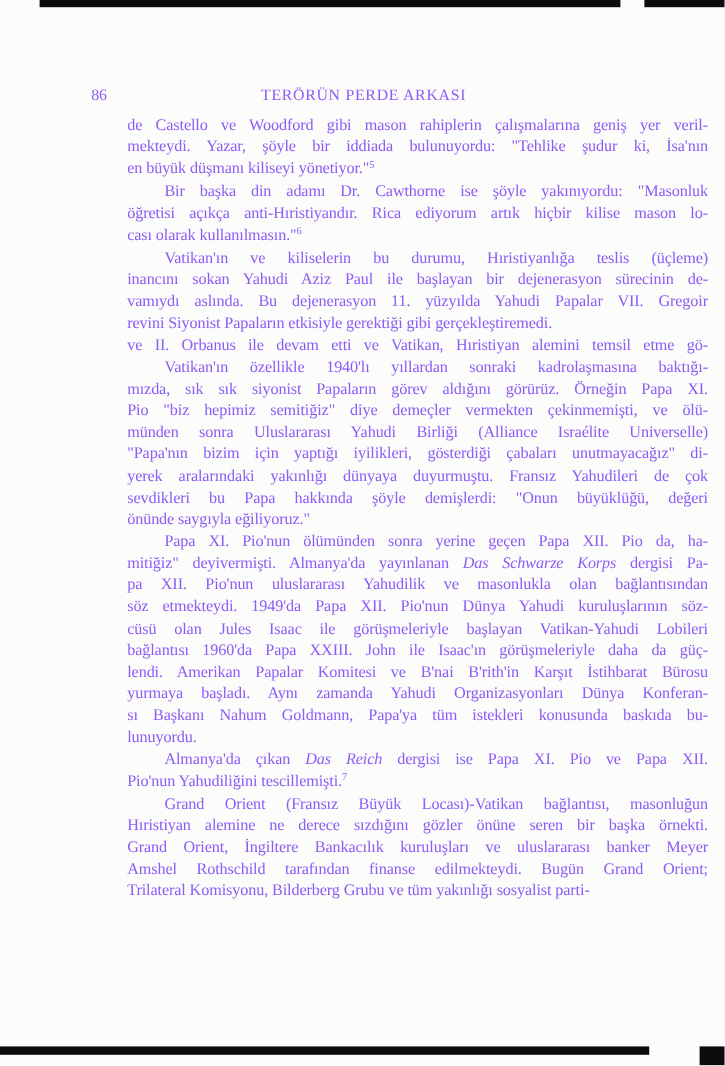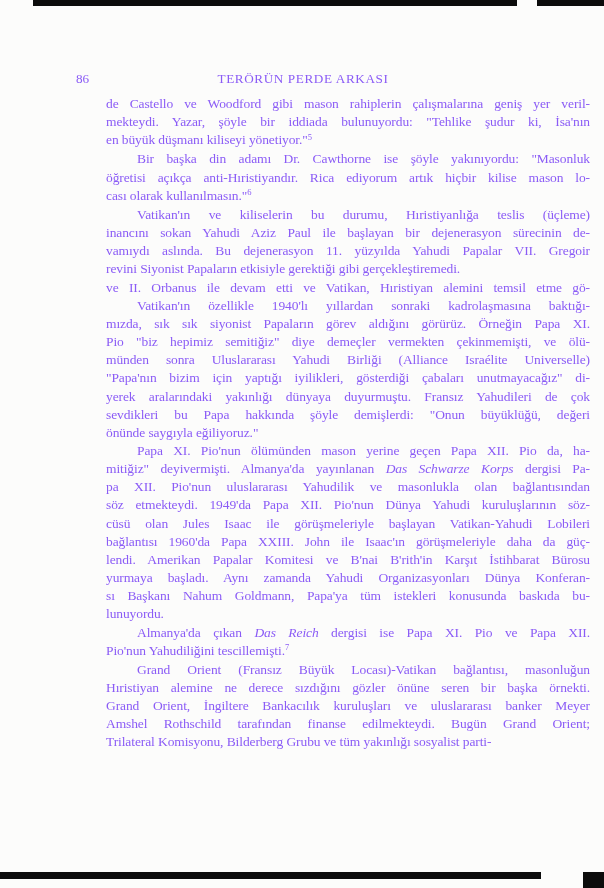--- a/index.html
+++ b/index.html
@@ -94,21 +94,21 @@
       <div class="line last"><span>revini Siyonist Papaların etkisiyle gerektiği gibi gerçekleştiremedi.</span></div>
       <div class="line"><span>ve II. Orbanus ile devam etti ve Vatikan, Hıristiyan alemini temsil etme gö-</span></div>
       <div class="line indent"><span>Vatikan'ın özellikle 1940'lı yıllardan sonraki kadrolaşmasına baktığı-</span></div>
       <div class="line"><span>mızda, sık sık siyonist Papaların görev aldığını görürüz. Örneğin Papa XI.</span></div>
       <div class="line"><span>Pio "biz hepimiz semitiğiz" diye demeçler vermekten çekinmemişti, ve ölü-</span></div>
       <div class="line"><span>münden sonra Uluslararası Yahudi Birliği (Alliance Israélite Universelle)</span></div>
       <div class="line"><span>"Papa'nın bizim için yaptığı iyilikleri, gösterdiği çabaları unutmayacağız" di-</span></div>
       <div class="line"><span>yerek aralarındaki yakınlığı dünyaya duyurmuştu. Fransız Yahudileri de çok</span></div>
       <div class="line"><span>sevdikleri bu Papa hakkında şöyle demişlerdi: "Onun büyüklüğü, değeri</span></div>
       <div class="line last"><span>önünde saygıyla eğiliyoruz."</span></div>
-      <div class="line indent"><span>Papa XI. Pio'nun ölümünden mason yerine geçen Papa XII. Pio da, ha-</span></div>
+      <div class="line indent"><span>Papa XI. Pio'nun ölümünden sonra yerine geçen Papa XII. Pio da, ha-</span></div>
       <div class="line"><span>mitiğiz" deyivermişti. Almanya'da yayınlanan </span><span class="it">Das Schwarze Korps</span><span> dergisi Pa-</span></div>
       <div class="line"><span>pa XII. Pio'nun uluslararası Yahudilik ve masonlukla olan bağlantısından</span></div>
       <div class="line"><span>söz etmekteydi. 1949'da Papa XII. Pio'nun Dünya Yahudi kuruluşlarının söz-</span></div>
       <div class="line"><span>cüsü olan Jules Isaac ile görüşmeleriyle başlayan Vatikan-Yahudi Lobileri</span></div>
       <div class="line"><span>bağlantısı 1960'da Papa XXIII. John ile Isaac'ın görüşmeleriyle daha da güç-</span></div>
       <div class="line"><span>lendi. Amerikan Papalar Komitesi ve B'nai B'rith'in Karşıt İstihbarat Bürosu</span></div>
       <div class="line"><span>yurmaya başladı. Aynı zamanda Yahudi Organizasyonları Dünya Konferan-</span></div>
       <div class="line"><span>sı Başkanı Nahum Goldmann, Papa'ya tüm istekleri konusunda baskıda bu-</span></div>
       <div class="line last"><span>lunuyordu.</span></div>
       <div class="line indent"><span>Almanya'da çıkan </span><span class="it">Das Reich</span><span> dergisi ise Papa XI. Pio ve Papa XII.</span></div>

